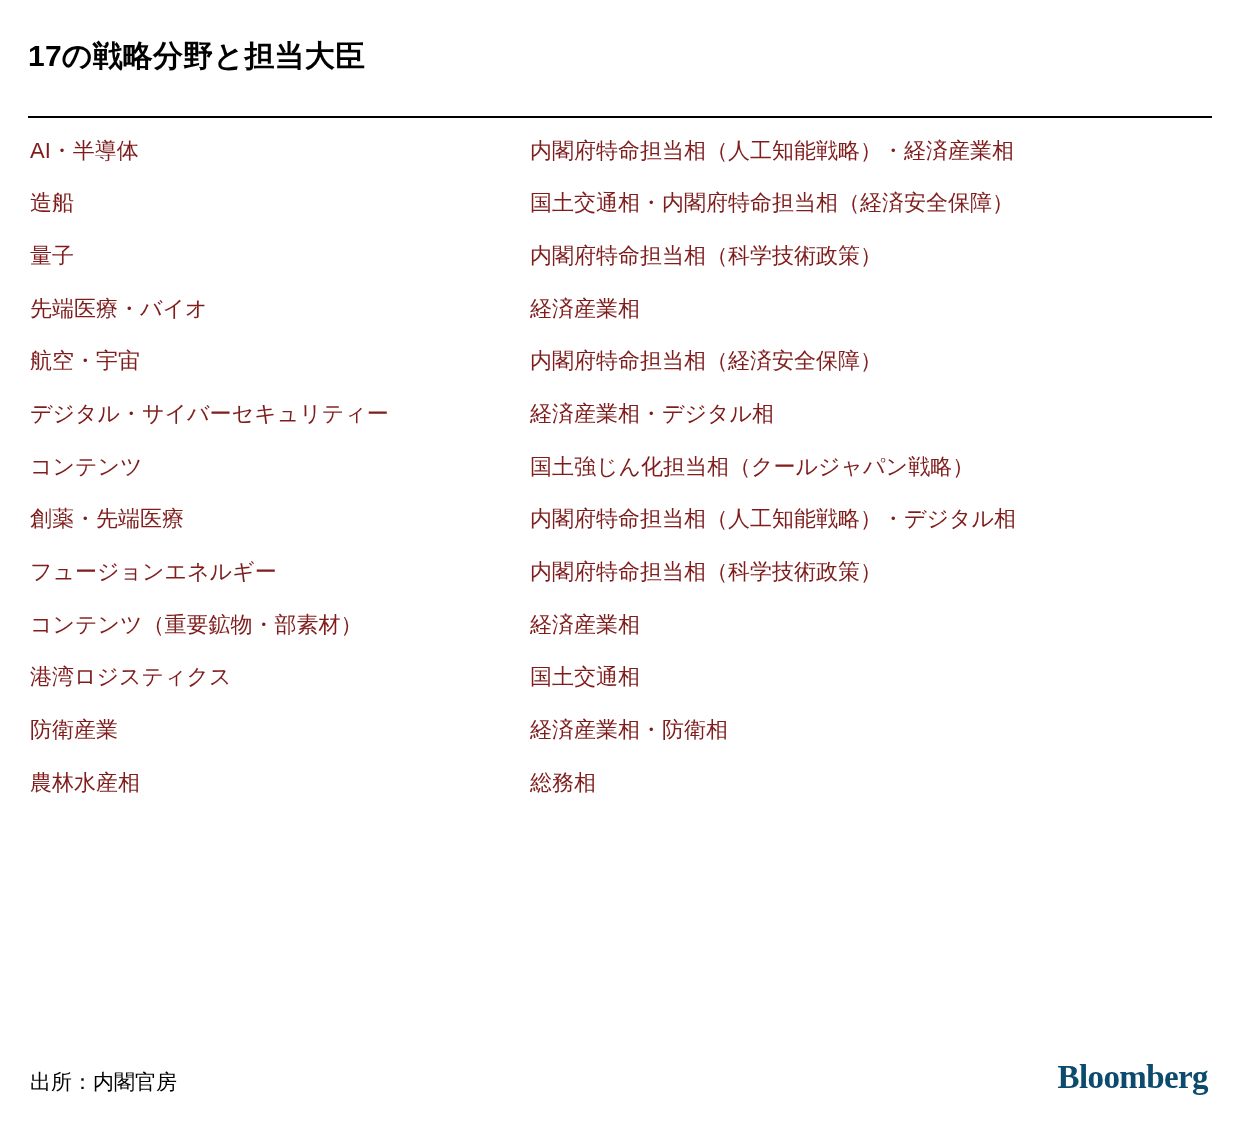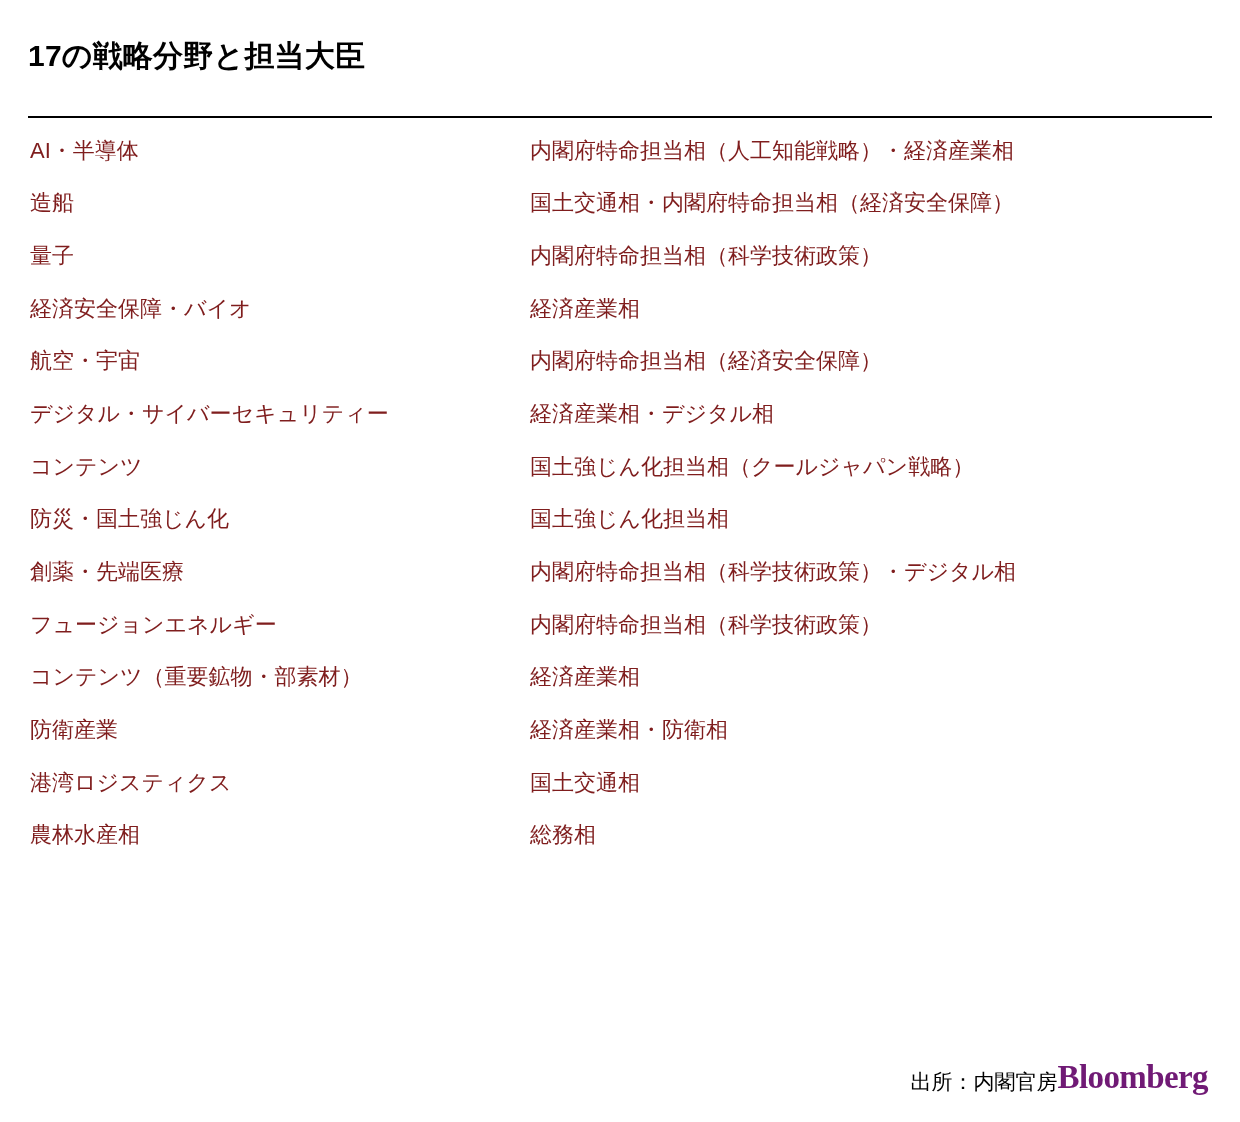--- a/index.html
+++ b/index.html
@@ -56,34 +56,34 @@
     width: 500px;
     padding-left: 2px;
   }
   table.data td.col-minister {
     width: auto;
   }
   .footer {
     margin-top: auto;
     display: flex;
     align-items: flex-end;
-    justify-content: flex-end;
+    justify-content: space-between;
     padding-bottom: 28px;
   }
   .source {
     font-size: 21px;
     color: #000;
     line-height: 1.2;
     padding-left: 2px;
   }
   .brand {
     font-size: 33px;
     font-weight: bold;
     letter-spacing: -0.6px;
-    color: #701a75;
+    color: #0c4a6e;
     line-height: 1;
     font-family: "Liberation Serif", "DejaVu Serif", serif;
     padding-right: 4px;
   }
 </style>
 </head>
 <body>
 
 <div class="wrap">
 
@@ -99,58 +99,54 @@
       </tr>
       <tr>
         <td class="col-field">造船</td>
         <td class="col-minister">国土交通相・内閣府特命担当相（経済安全保障）</td>
       </tr>
       <tr>
         <td class="col-field">量子</td>
         <td class="col-minister">内閣府特命担当相（科学技術政策）</td>
       </tr>
       <tr>
-        <td class="col-field">経済安全保障・バイオ</td>
+        <td class="col-field">先端医療・バイオ</td>
         <td class="col-minister">経済産業相</td>
       </tr>
       <tr>
         <td class="col-field">航空・宇宙</td>
         <td class="col-minister">内閣府特命担当相（経済安全保障）</td>
       </tr>
       <tr>
         <td class="col-field">デジタル・サイバーセキュリティー</td>
         <td class="col-minister">経済産業相・デジタル相</td>
       </tr>
       <tr>
         <td class="col-field">コンテンツ</td>
         <td class="col-minister">国土強じん化担当相（クールジャパン戦略）</td>
       </tr>
       <tr>
-        <td class="col-field">防災・国土強じん化</td>
-        <td class="col-minister">国土強じん化担当相</td>
-      </tr>
-      <tr>
         <td class="col-field">創薬・先端医療</td>
-        <td class="col-minister">内閣府特命担当相（科学技術政策）・デジタル相</td>
+        <td class="col-minister">内閣府特命担当相（人工知能戦略）・デジタル相</td>
       </tr>
       <tr>
         <td class="col-field">フュージョンエネルギー</td>
         <td class="col-minister">内閣府特命担当相（科学技術政策）</td>
       </tr>
       <tr>
         <td class="col-field">コンテンツ（重要鉱物・部素材）</td>
         <td class="col-minister">経済産業相</td>
       </tr>
       <tr>
+        <td class="col-field">港湾ロジスティクス</td>
+        <td class="col-minister">国土交通相</td>
+      </tr>
+      <tr>
         <td class="col-field">防衛産業</td>
         <td class="col-minister">経済産業相・防衛相</td>
-      </tr>
-      <tr>
-        <td class="col-field">港湾ロジスティクス</td>
-        <td class="col-minister">国土交通相</td>
       </tr>
       <tr>
         <td class="col-field">農林水産相</td>
         <td class="col-minister">総務相</td>
       </tr>
     </tbody>
   </table>
 
   <div class="footer">
     <div class="source">出所：内閣官房</div>

